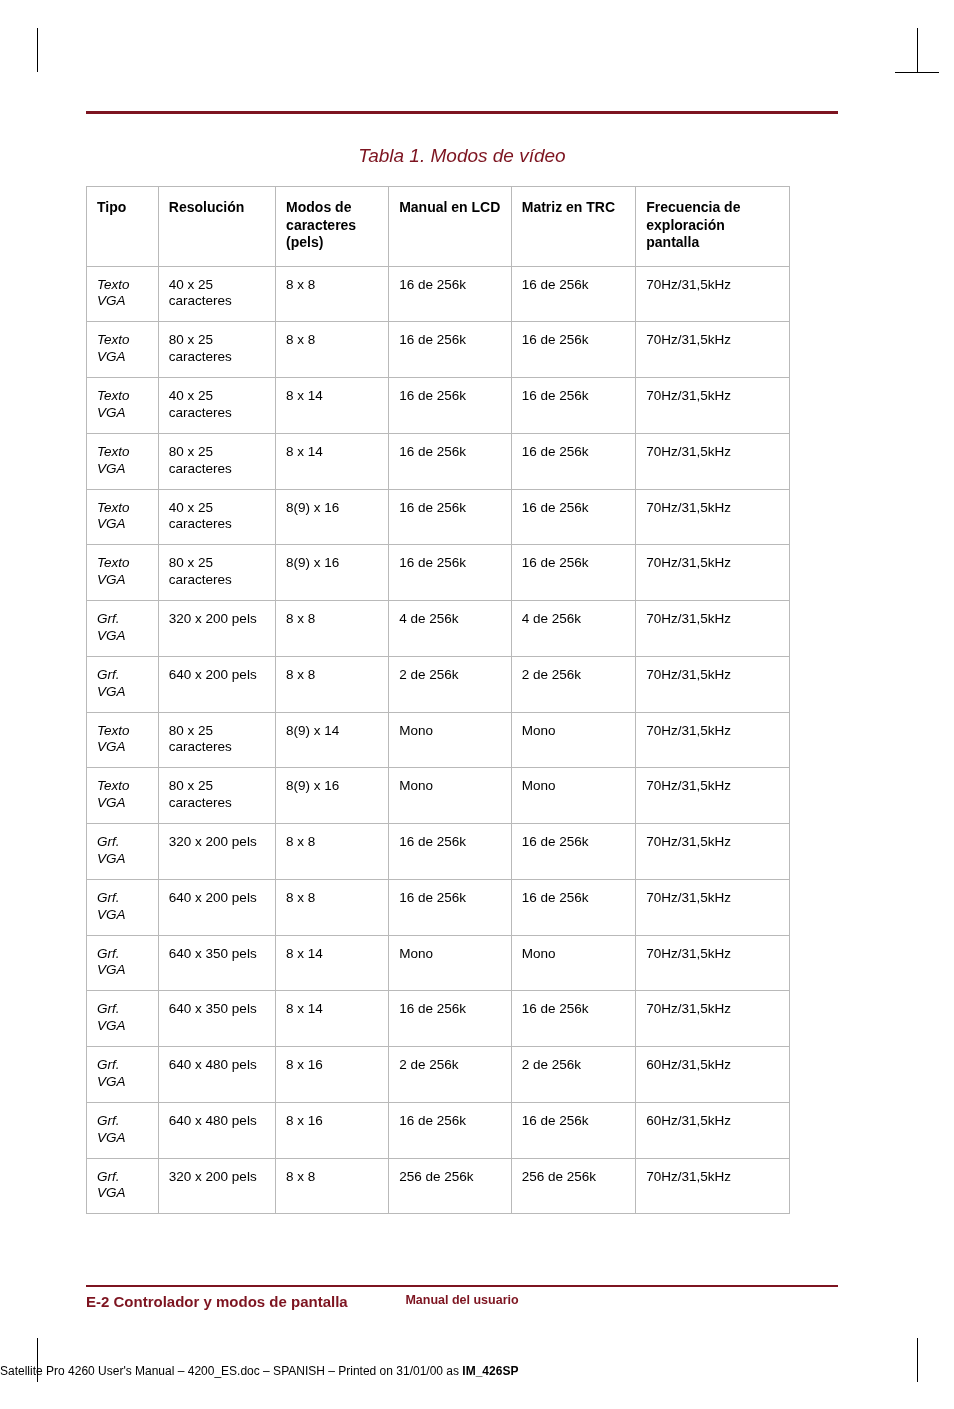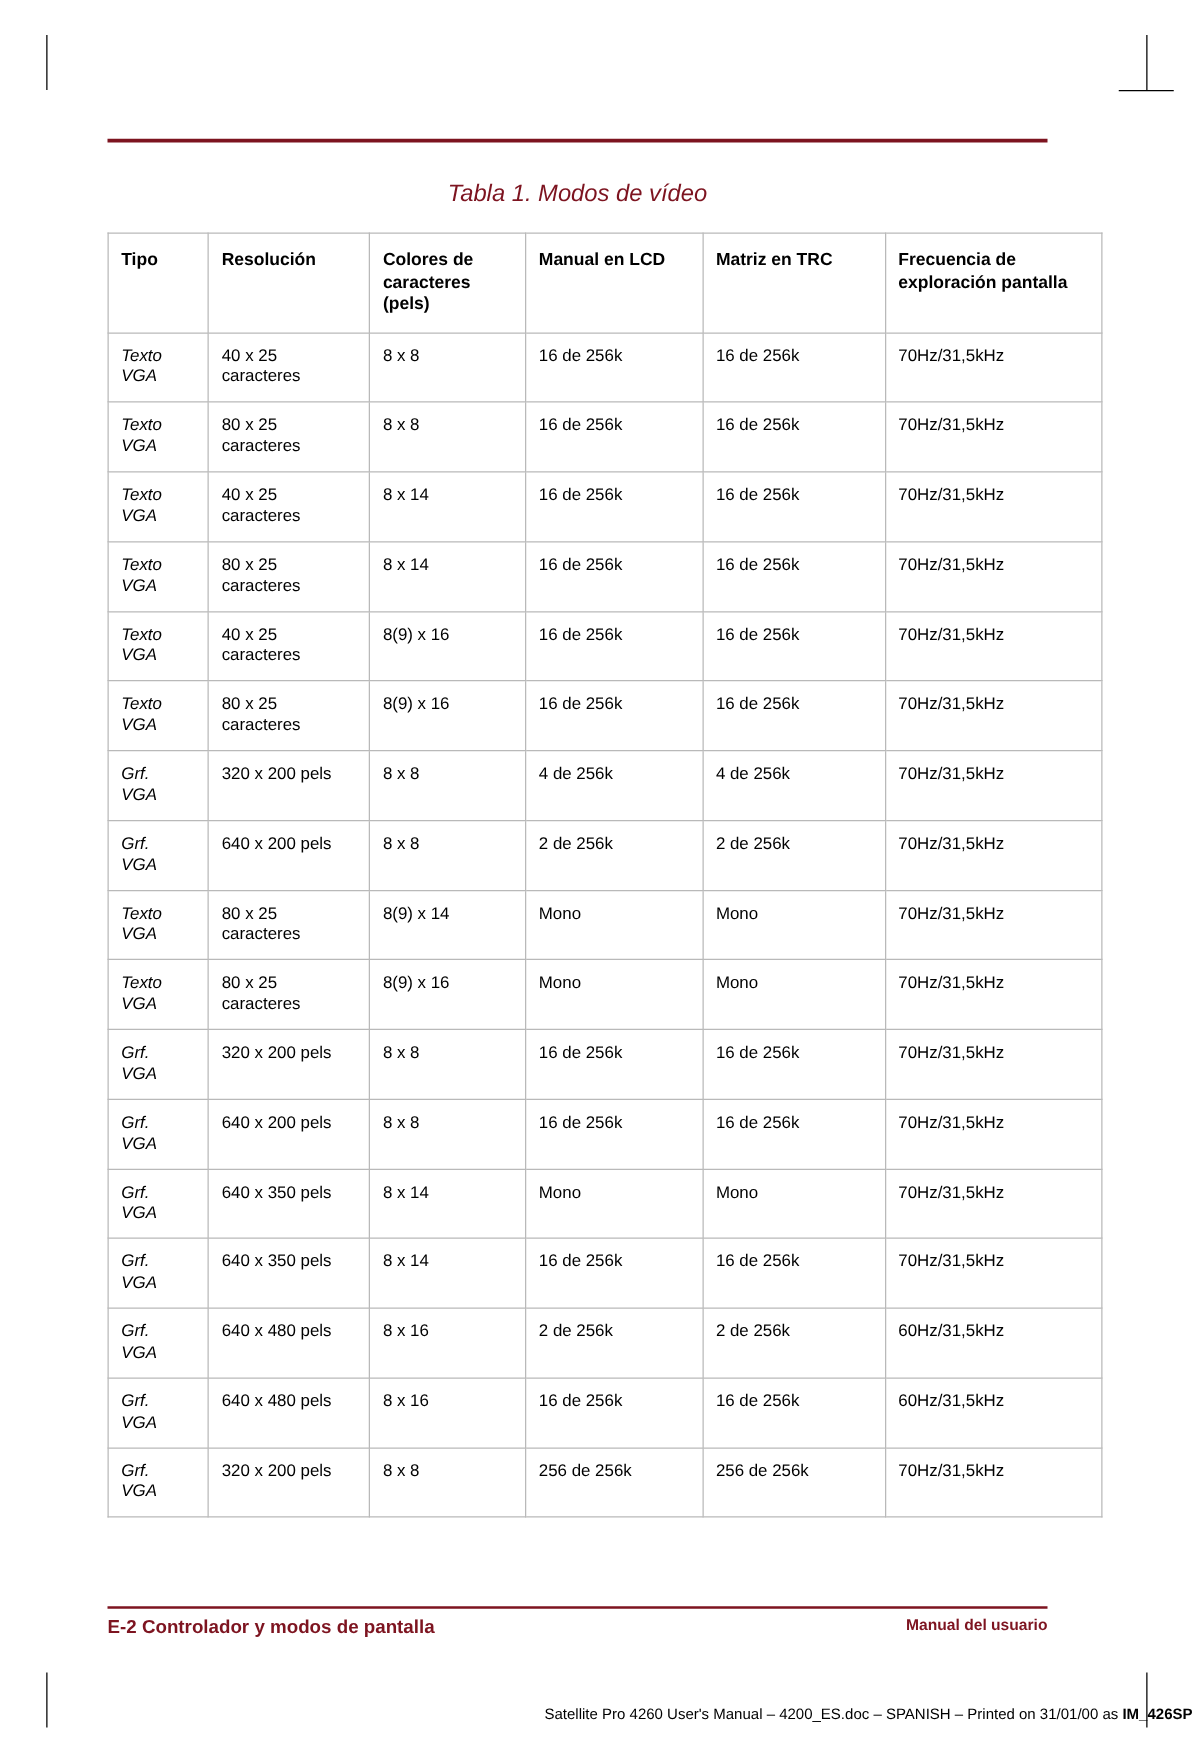--- a/index.html
+++ b/index.html
@@ -49,21 +49,21 @@
     font-size: 19px;
     font-style: italic;
     color: #7d1420;
     font-family: "Liberation Sans", sans-serif;
   }
 
   table.video-modes {
     position: absolute;
     left: 86px;
     top: 186px;
-    width: 796px;
+    width: 704px;
     border-collapse: collapse;
     font-size: 13.5px;
     color: #000000;
   }
   table.video-modes th,
   table.video-modes td {
     border: 1px solid #b9b9b9;
     vertical-align: top;
     text-align: left;
     padding: 10px 8px 11px 10px;
@@ -100,31 +100,31 @@
     top: 1293px;
     font-size: 15px;
     font-weight: bold;
     color: #7d1420;
   }
   .footer-right {
     position: absolute;
     left: 86px;
     top: 1293px;
     width: 752px;
-    text-align: right;
+    text-align: center;
     font-size: 12.5px;
     font-weight: bold;
     color: #7d1420;
   }
   .doc-footnote {
     position: absolute;
     left: 0;
     top: 1364px;
     width: 954px;
-    text-align: right;
+    text-align: left;
     font-size: 12px;
     color: #000000;
   }
   .doc-footnote b { font-weight: bold; }
 </style>
 </head>
 <body>
 
 <div class="page">
 
@@ -144,21 +144,21 @@
         <col class="c2">
         <col class="c3">
         <col class="c4">
         <col class="c5">
         <col class="c6">
     </colgroup>
     <thead>
       <tr>
         <th>Tipo</th>
         <th>Resolución</th>
-        <th>Colores de caracteres (pels)</th>
+        <th>Modos de caracteres (pels)</th>
         <th>Manual en LCD</th>
         <th>Matriz en TRC</th>
         <th>Frecuencia de exploración pantalla</th>
       </tr>
     </thead>
     <tbody>
       <tr>
         <td class="cell-type">Texto
 VGA</td>
         <td>40 x 25 caracteres</td>

